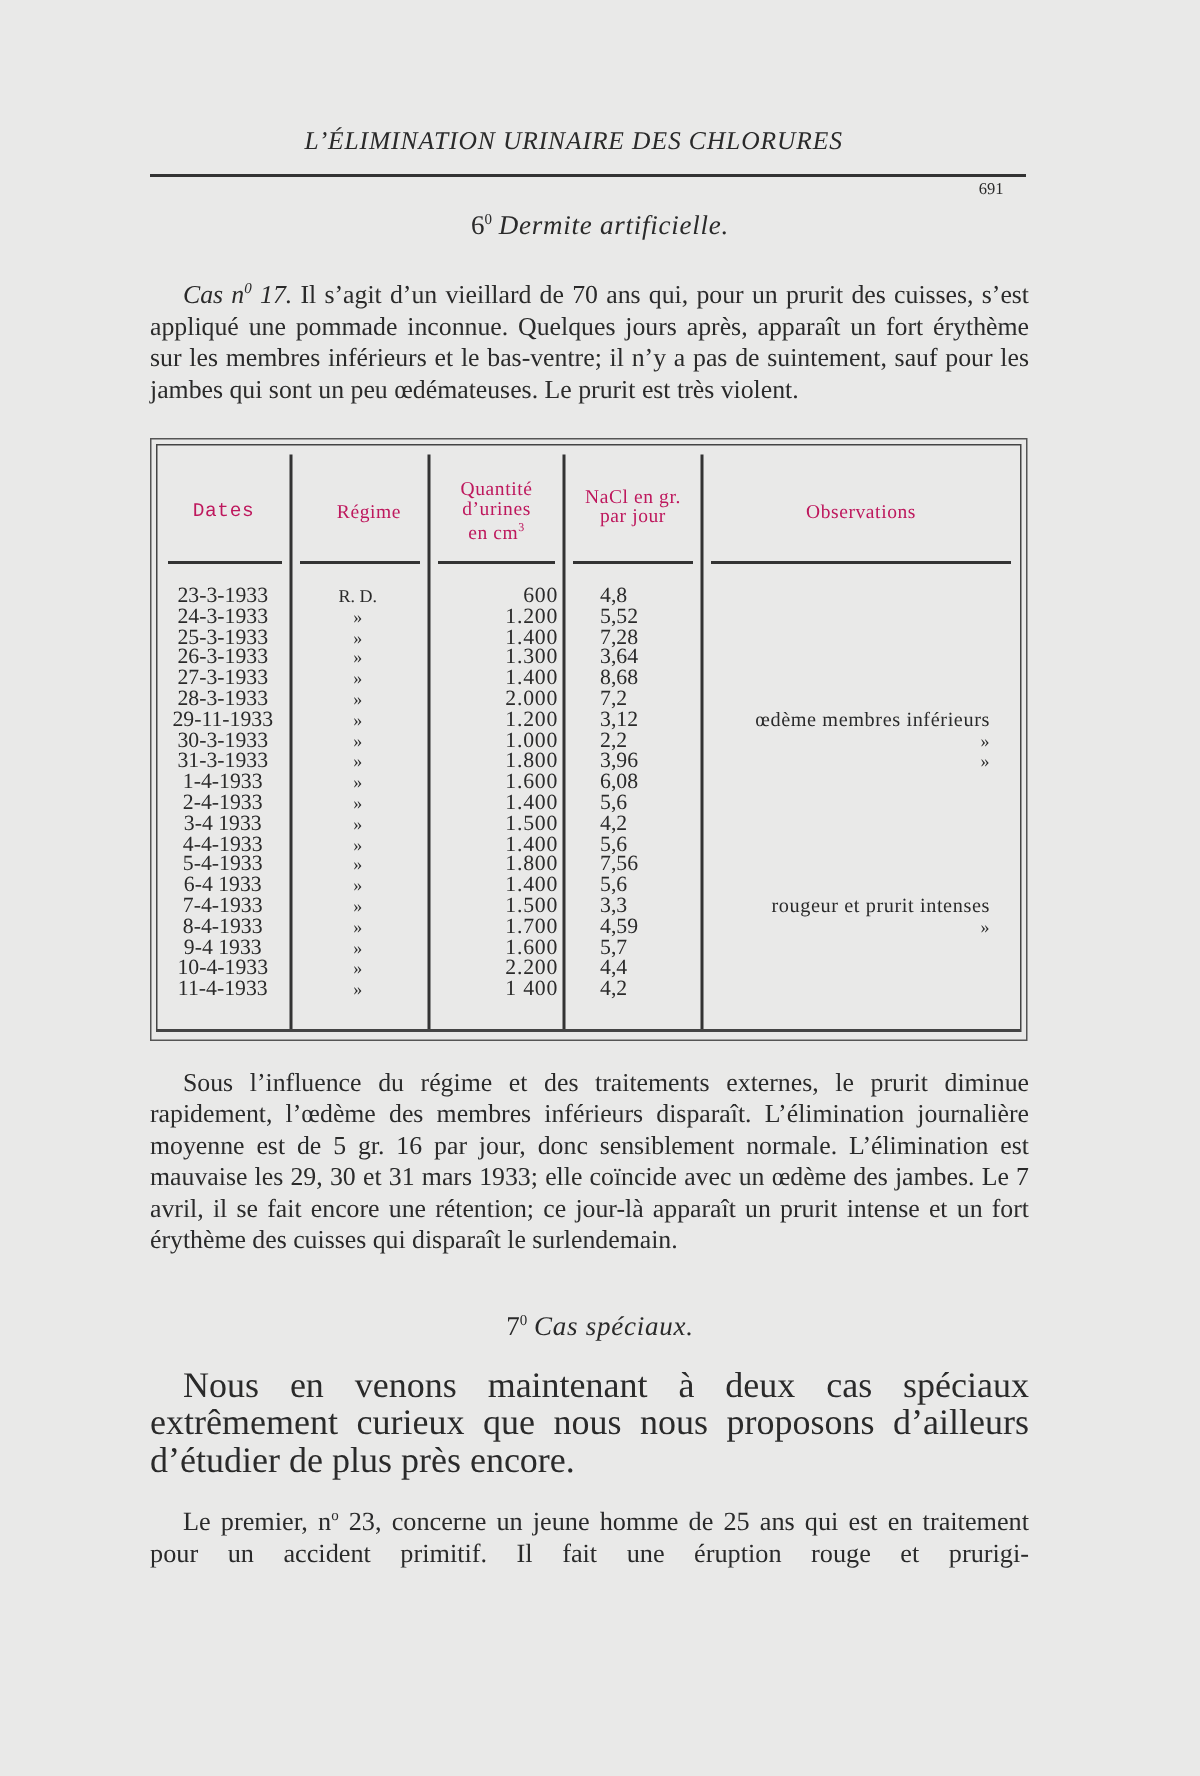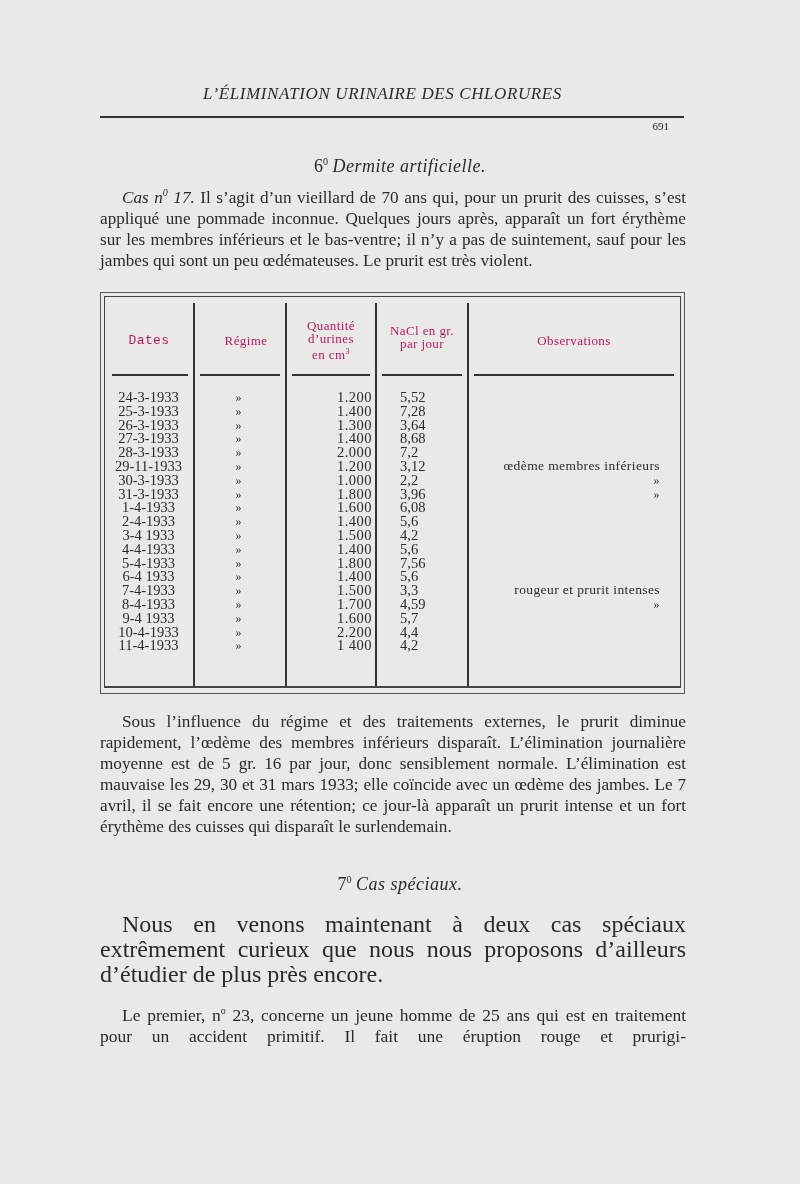--- a/index.html
+++ b/index.html
@@ -81,21 +81,21 @@
 </style>
 </head>
 <body>
 
 <div class="running-head">
   <span class="running-title">L’ÉLIMINATION URINAIRE DES CHLORURES</span>
   <span class="page-number">691</span>
 </div>
 <div class="head-rule"></div>
 
-<div class="section-title" style="top:156px;">
+<div class="section-title" style="top:140px;">
   <span>6</span><sup>0</sup>
   <span class="it">Dermite artificielle.</span>
 </div>
 
 <div class="para" style="top:182px;">
   <span class="indent"></span><span class="it">Cas n</span><sup class="it">0</sup> <span class="it">17.</span><span> Il s’agit d’un vieillard de 70 ans qui, pour un prurit des cuisses, s’est appliqué une pommade inconnue. Quelques jours après, apparaît un fort érythème sur les membres inférieurs et le bas-ventre; il n’y a pas de suintement, sauf pour les jambes qui sont un peu œdémateuses. Le prurit est très violent.</span>
 </div>
 
 <div class="table-wrap">
   <div class="outer1"></div>
@@ -130,20 +130,27 @@
   </div>
   <div class="th" style="left:278px; width:88px; padding-bottom:6px; box-sizing:border-box;">
     <div>
       <div>NaCl en gr.</div>
       <div>par jour</div>
     </div>
   </div>
 
   <div class="rows" id="table-rows">
       <div class="row">
+        <span class="cell c-date">23-3-1933</span>
+        <span class="cell c-reg">R. D.</span>
+        <span class="cell c-qty">600</span>
+        <span class="cell c-nacl">4,8</span>
+        <span class="cell c-obs"></span>
+      </div>
+      <div class="row">
         <span class="cell c-date">24-3-1933</span>
         <span class="cell c-reg">»</span>
         <span class="cell c-qty">1.200</span>
         <span class="cell c-nacl">5,52</span>
         <span class="cell c-obs"></span>
       </div>
       <div class="row">
         <span class="cell c-date">25-3-1933</span>
         <span class="cell c-reg">»</span>
         <span class="cell c-qty">1.400</span>

